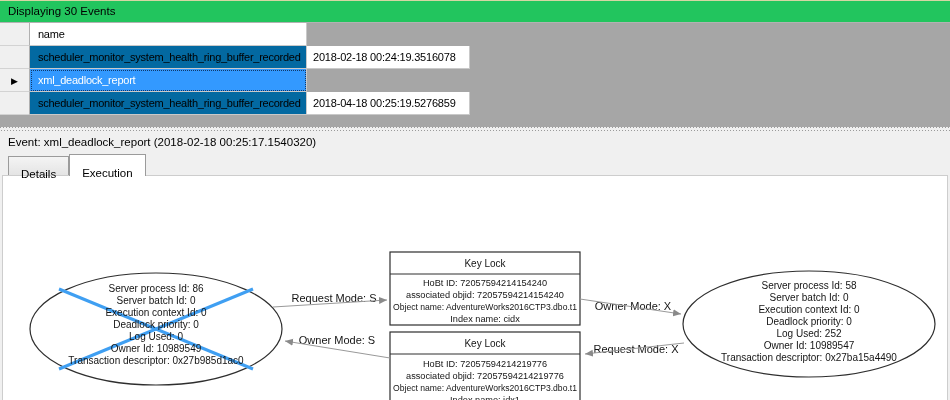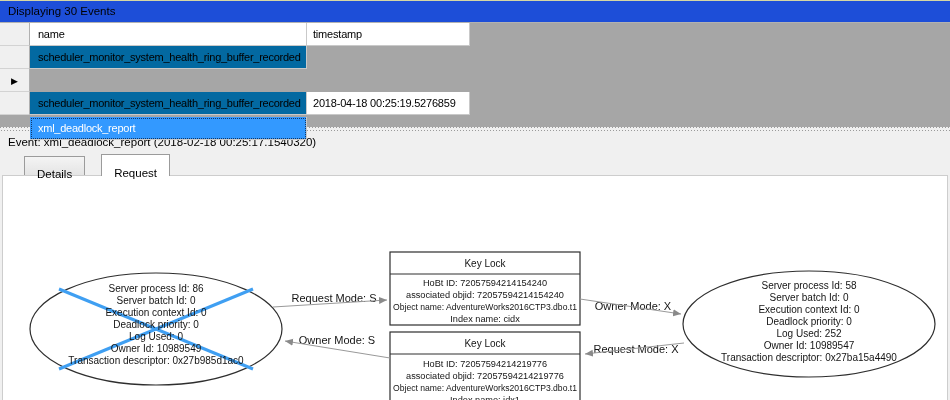--- a/index.html
+++ b/index.html
@@ -3,21 +3,21 @@
 <meta charset="utf-8">
 <style>
   * { margin:0; padding:0; box-sizing:border-box; }
   html,body { width:950px; height:400px; }
   body {
     font-family:"Liberation Sans", sans-serif;
     background:#f0f0f0; color:#000; overflow:hidden; font-size:11.5px;
   }
   
   .info-bar {
-    height:23px; background:#1d4ed8;
+    height:23px; background:#22c55e;
     border-top:1px solid #d6d6a4; border-bottom:1px solid #b2b2b2;
     line-height:21px; padding-left:8px; font-size:11.5px;
   }
   
   .grid { height:104px; background:#a6a6a6; position:relative; }
   .grid-row { display:flex; height:23px; }
   .cell { height:23px; line-height:22px; white-space:nowrap; font-size:11px; }
   .cell-sel {
     width:30px; background:#f0f0f0; flex:0 0 30px;
     border-right:1px solid #b0b0b0; border-bottom:1px solid #d3d3d3;
@@ -25,39 +25,39 @@
   }
   .cell-name { width:277px; flex:0 0 277px; background:#0369a1;
     border-right:1px solid #c9c9c9; border-bottom:1px solid #c9c9c9;
     padding-left:8px; letter-spacing:-0.25px; }
   .cell-ts { width:163px; flex:0 0 163px; background:#fff;
     border-right:1px solid #c9c9c9; border-bottom:1px solid #c9c9c9;
     padding-left:6px; letter-spacing:-0.2px; }
   .grid-row.header .cell-name, .grid-row.header .cell-ts { background:#fff; }
   .grid-row.selected .cell-name, .grid-row.selected .cell-ts {
     background:#3399ff; color:#fff;
-    outline:1px dotted rgba(10,40,80,.85); outline-offset:-2px;margin-top:48px;
+    outline:1px dotted rgba(10,40,80,.85); outline-offset:-2px;
   }
   .marker-icon { font-size:9px; line-height:23px; color:#000; }
   
   .splitter {
     height:5px; background:#f0f0f0;
     background-image:
       repeating-linear-gradient(90deg,#9a9a9a 0 1px,transparent 1px 3px),
       repeating-linear-gradient(90deg,#9a9a9a 0 1px,transparent 1px 3px);
     background-size:100% 1px,100% 1px;
     background-position:0 0,1px 3px; background-repeat:no-repeat;
   }
   
   .event-bar { height:21px; line-height:21px; padding-left:8px; font-size:11.5px; }
   
   .tab-strip { height:22px; display:flex; align-items:flex-end; padding-left:8px; position:relative; z-index:2; }
   .tab {
     border:1px solid #9b9b9b; border-bottom:none; padding:8px 12px;
-    font-size:11.5px; cursor:default; white-space:nowrap;margin-left:16px;
+    font-size:11.5px; cursor:default; white-space:nowrap;
   }
   .tab.inactive { height:19px; line-height:18px; background:linear-gradient(#f4f4f4,#e4e4e4); }
   .tab.active  { height:22px; line-height:21px; background:#fff; margin-bottom:-1px; position:relative; z-index:3; }
   
   .tab-content {
     position:relative; margin:0 2px; height:237px;
     background:#fff; border:1px solid #cdcdcd;
   }
   .tab-content svg { position:absolute; left:0; top:0; width:944px; height:235px; display:block; }
   svg text { font-family:"Liberation Sans", sans-serif; fill:#141414; }
@@ -70,46 +70,46 @@
 <body>
 
 <div class="info-bar">
   <span>Displaying 30 Events</span>
 </div>
 
 <div class="grid">
   <div class="grid-row header">
     <div class="cell cell-sel"></div>
     <div class="cell cell-name">name</div>
-    <div class="cell cell-ts">timestamp</div>
   </div>
   <div class="grid-row">
     <div class="cell cell-sel"></div>
     <div class="cell cell-name">scheduler_monitor_system_health_ring_buffer_recorded</div>
+    <div class="cell cell-ts">2018-02-18 00:24:19.3516078</div>
   </div>
   <div class="grid-row selected">
     <div class="cell cell-sel"><span class="marker-icon">▶</span></div>
     <div class="cell cell-name">xml_deadlock_report</div>
   </div>
   <div class="grid-row">
     <div class="cell cell-sel"></div>
     <div class="cell cell-name">scheduler_monitor_system_health_ring_buffer_recorded</div>
     <div class="cell cell-ts">2018-04-18 00:25:19.5276859</div>
   </div>
 </div>
 
 <div class="splitter"></div>
 
 <div class="event-bar">
   <span>Event: xml_deadlock_report (2018-02-18 00:25:17.1540320)</span>
 </div>
 
 <div class="tab-strip">
   <div class="tab inactive">Details</div>
-  <div class="tab active">Request</div>
+  <div class="tab active">Execution</div>
 </div>
 
 <div class="tab-content">
   <svg viewBox="2 164 944 235" preserveAspectRatio="none">
     <defs>
       <marker id="arr" markerWidth="9" markerHeight="8" refX="8" refY="3.5" orient="auto" markerUnits="userSpaceOnUse">
         <path d="M0,0 L8,3.5 L0,7 z" fill="#8a8a8a"></path>
       </marker>
     </defs>
 

